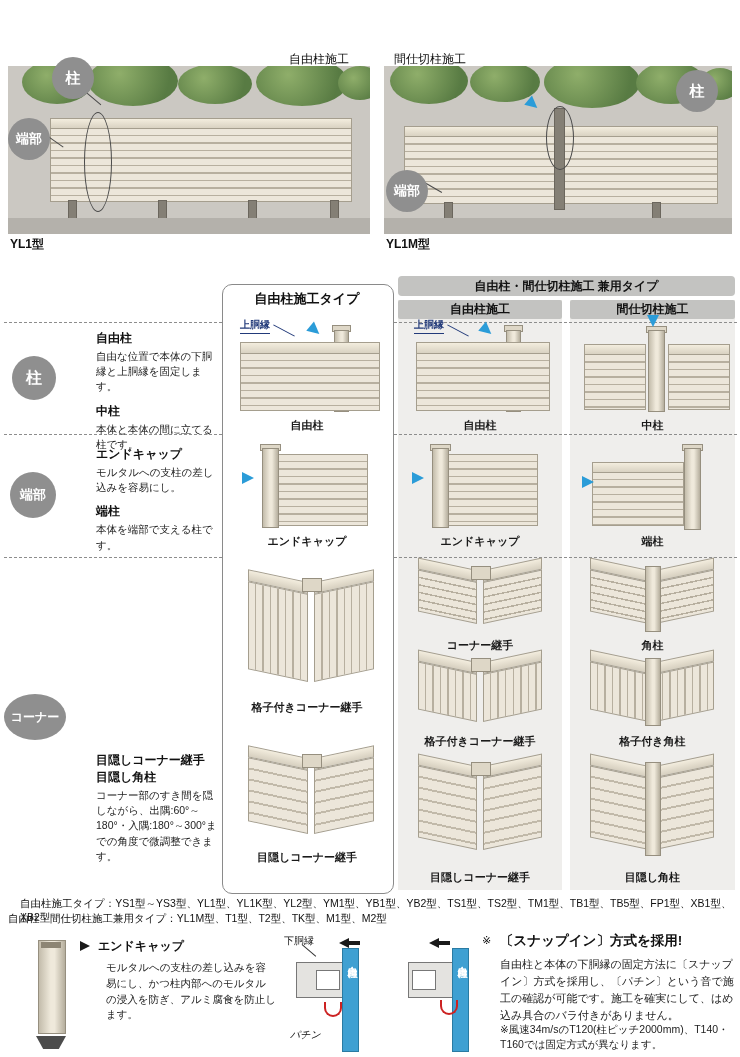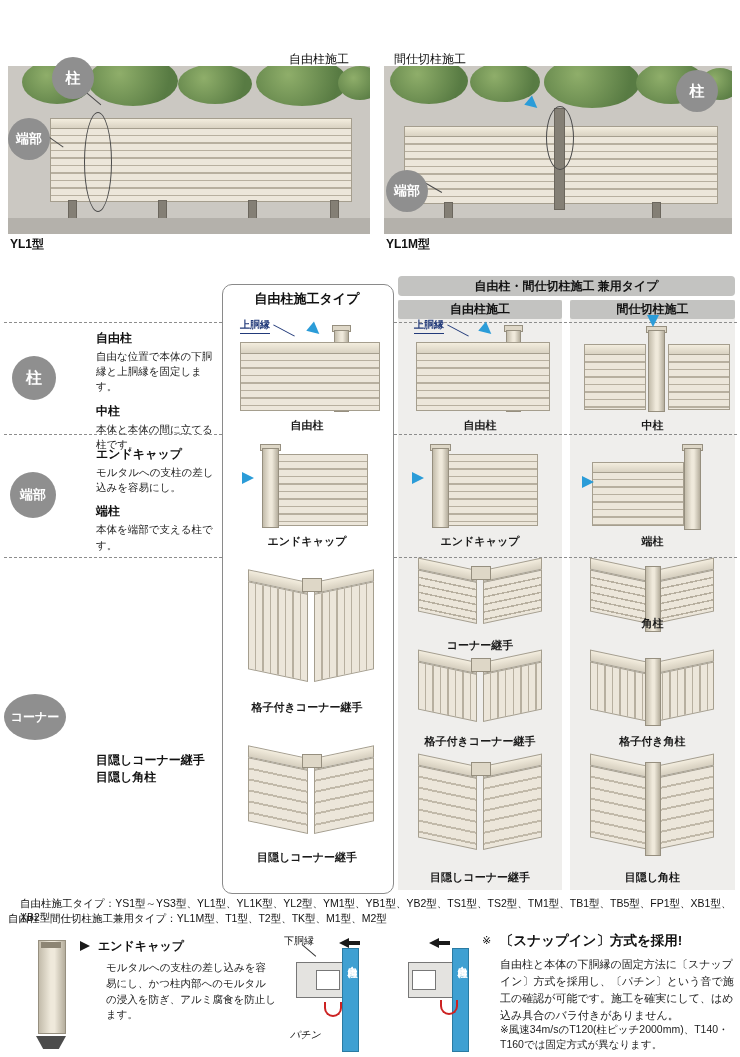--- a/index.html
+++ b/index.html
@@ -133,20 +133,21 @@
     <p class="btitle">エンドキャップ</p>
     <p class="btext">モルタルへの支柱の差し込みを容易にし。</p>
     <p class="btitle">端柱</p>
     <p class="btext">本体を端部で支える柱です。</p>
   </div>
 
 
   <div class="tblock" style="left:96px;top:752px;">
     <p class="btitle" style="margin-bottom:0;">目隠しコーナー継手</p>
     <p class="btitle">目隠し角柱</p>
+    <p class="btext">コーナー部のすき間を隠しながら、出隅:60°～180°・入隅:180°～300°までの角度で微調整できます。</p>
   </div>
 
   <div class="anno" style="left:240px;top:318px;">上胴縁</div>
   <div class="leader" style="left:272px;top:330px;width:24px;transform:rotate(28deg);"></div>
   <div class="abs" style="left:236px;top:328px;width:146px;height:86px;">
     <div class="postcap" style="left:96px;top:-3px;width:17px;height:5px;"></div>
     <div class="postbar" style="left:98px;top:2px;width:13px;height:80px;"></div>
     <div class="rail" style="left:4px;top:14px;width:138px;height:11px;"></div>
     <div class="h-slats" style="left:4px;top:25px;width:138px;height:56px;"></div>
     <div class="tri" style="left:72px;top:-2px;transform:rotate(40deg);"></div>
@@ -245,21 +246,21 @@
   </div>
   <div class="cap" style="left:570px;top:534px;width:165px;">端柱</div>
 
   <div class="abs" style="left:586px;top:566px;width:132px;height:68px;">
     <div class="rail" style="left:4px;top:4px;width:57px;height:10px;transform:skewY(12deg);transform-origin:100% 0;"></div>
     <div class="rail" style="right:4px;top:4px;width:57px;height:10px;transform:skewY(-12deg);transform-origin:0 0;"></div>
     <div class="h-slats" style="left:4px;top:16px;width:57px;height:40px;transform:skewY(12deg);transform-origin:100% 0;"></div>
     <div class="h-slats" style="right:4px;top:16px;width:57px;height:40px;transform:skewY(-12deg);transform-origin:0 0;"></div>
     <div class="postbar" style="left:59px;top:0px;width:14px;height:64px;"></div>
   </div>
-  <div class="cap" style="left:570px;top:616px;width:165px;">角柱</div>
+  <div class="cap" style="left:570px;top:638px;width:165px;">角柱</div>
 
   <div class="abs" style="left:586px;top:658px;width:132px;height:72px;">
     <div class="rail" style="left:4px;top:4px;width:57px;height:10px;transform:skewY(12deg);transform-origin:100% 0;"></div>
     <div class="rail" style="right:4px;top:4px;width:57px;height:10px;transform:skewY(-12deg);transform-origin:0 0;"></div>
     <div class="v-slats" style="left:4px;top:16px;width:57px;height:46px;transform:skewY(12deg);transform-origin:100% 0;"></div>
     <div class="v-slats" style="right:4px;top:16px;width:57px;height:46px;transform:skewY(-12deg);transform-origin:0 0;"></div>
     <div class="postbar" style="left:59px;top:0px;width:14px;height:66px;"></div>
   </div>
   <div class="cap" style="left:570px;top:734px;width:165px;">格子付き角柱</div>
 

